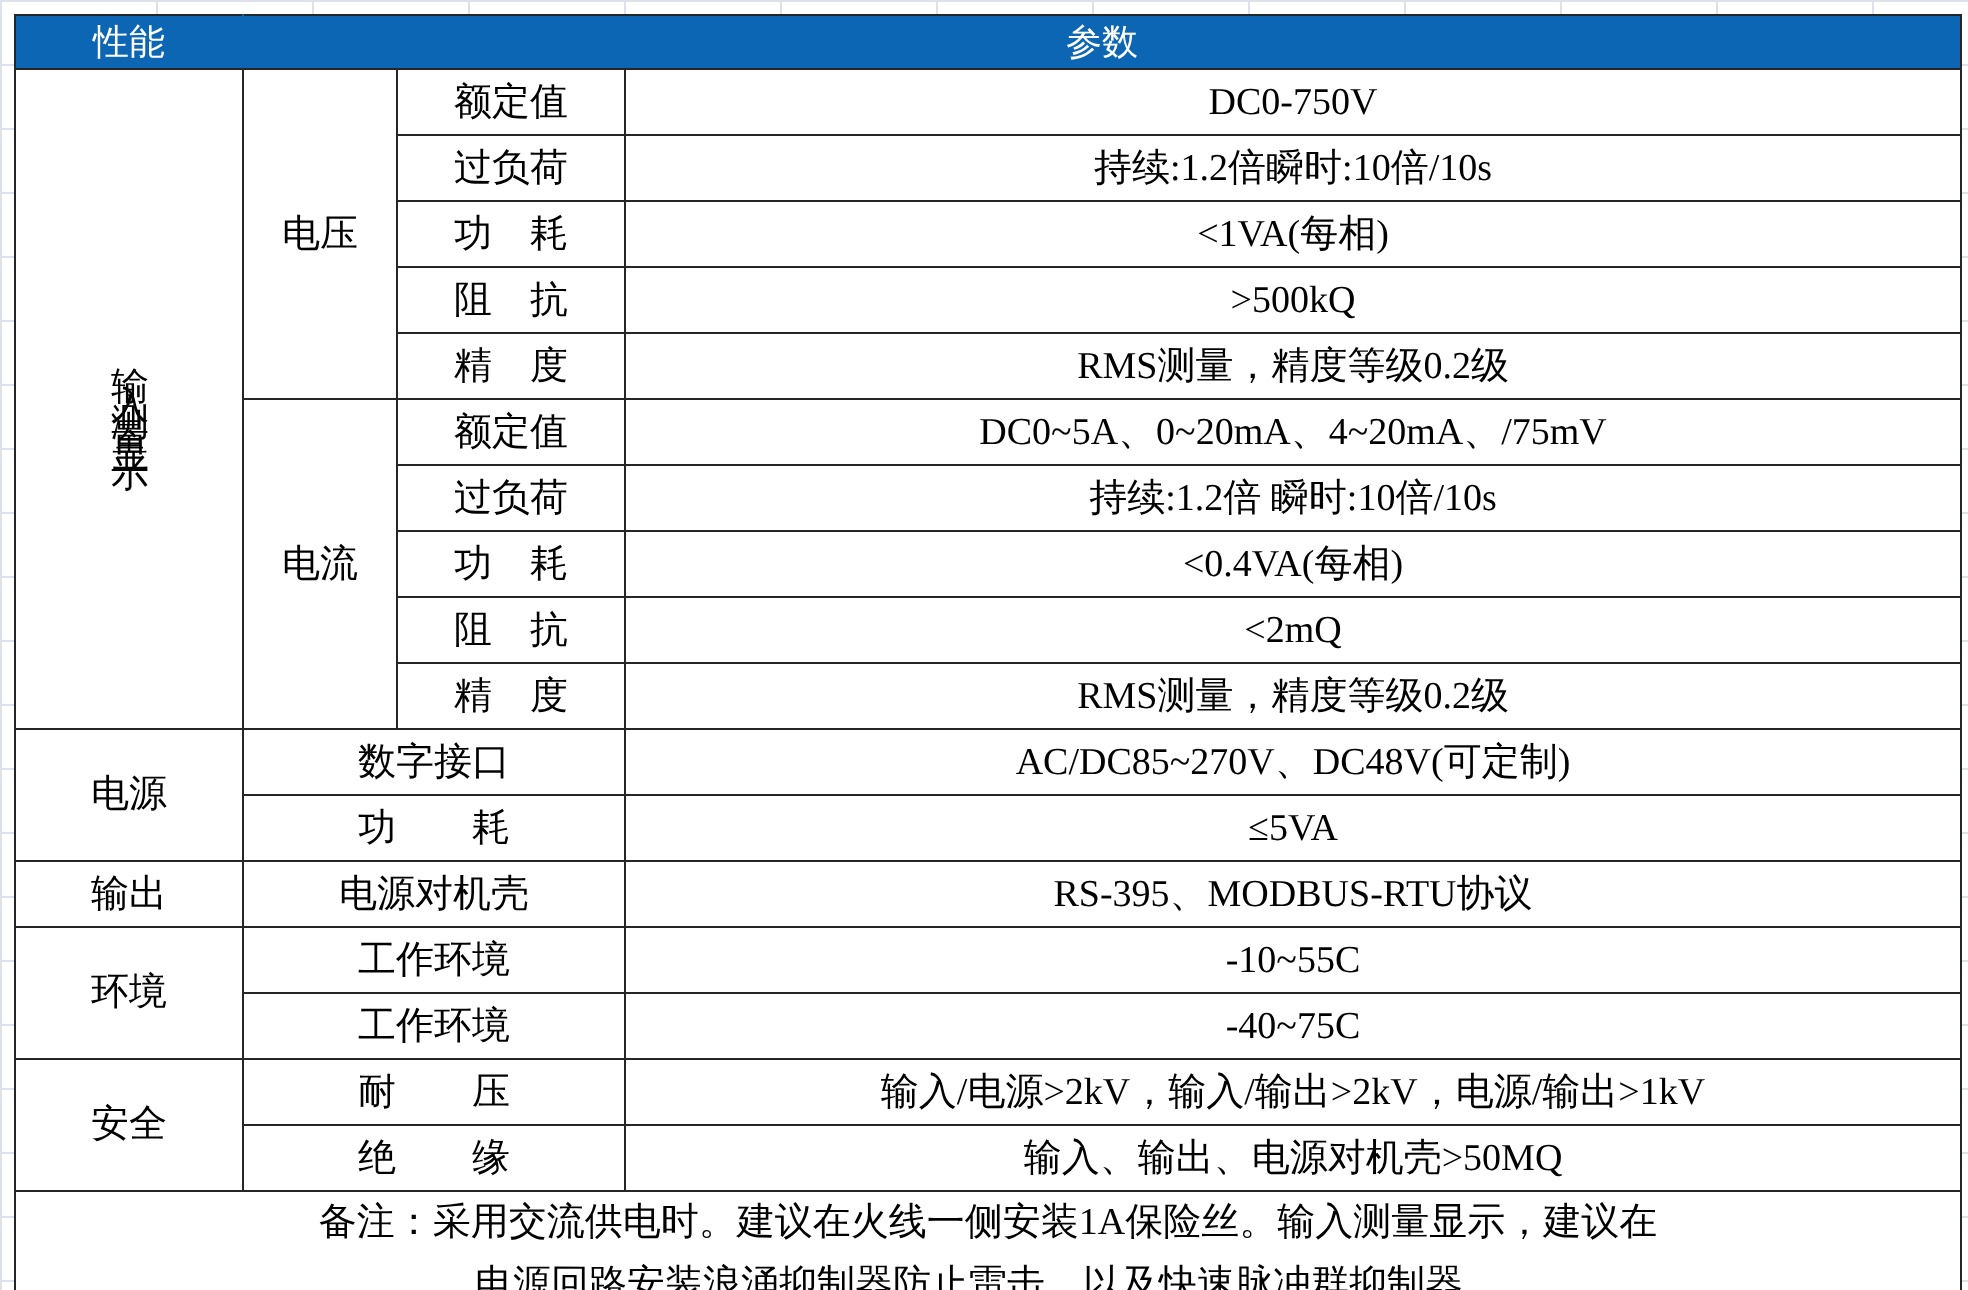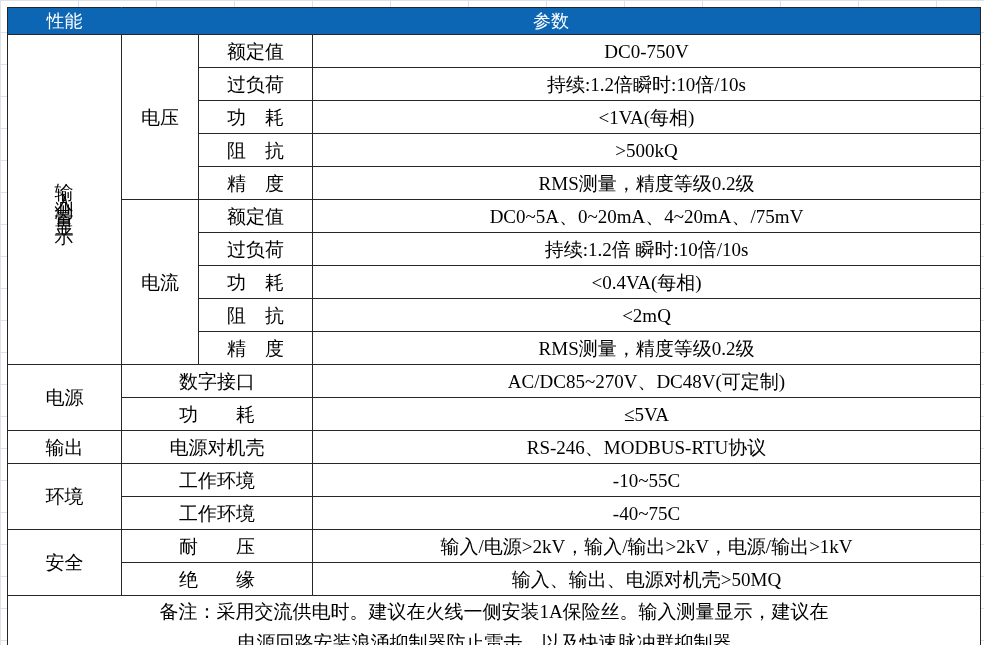--- a/index.html
+++ b/index.html
@@ -130,21 +130,21 @@
       <td>AC/DC85~270V、DC48V(可定制)</td>
     </tr>
     <tr>
       <td colspan="2">功　　耗</td>
       <td>≤5VA</td>
     </tr>
 
     <tr>
       <td>输出</td>
       <td colspan="2">电源对机壳</td>
-      <td>RS-246、MODBUS-RTU协议</td>
+      <td>RS-395、MODBUS-RTU协议</td>
     </tr>
 
     <tr>
       <td rowspan="2">环境</td>
       <td colspan="2">工作环境</td>
       <td>-10~55C</td>
     </tr>
     <tr>
       <td colspan="2">工作环境</td>
       <td>-40~75C</td>

